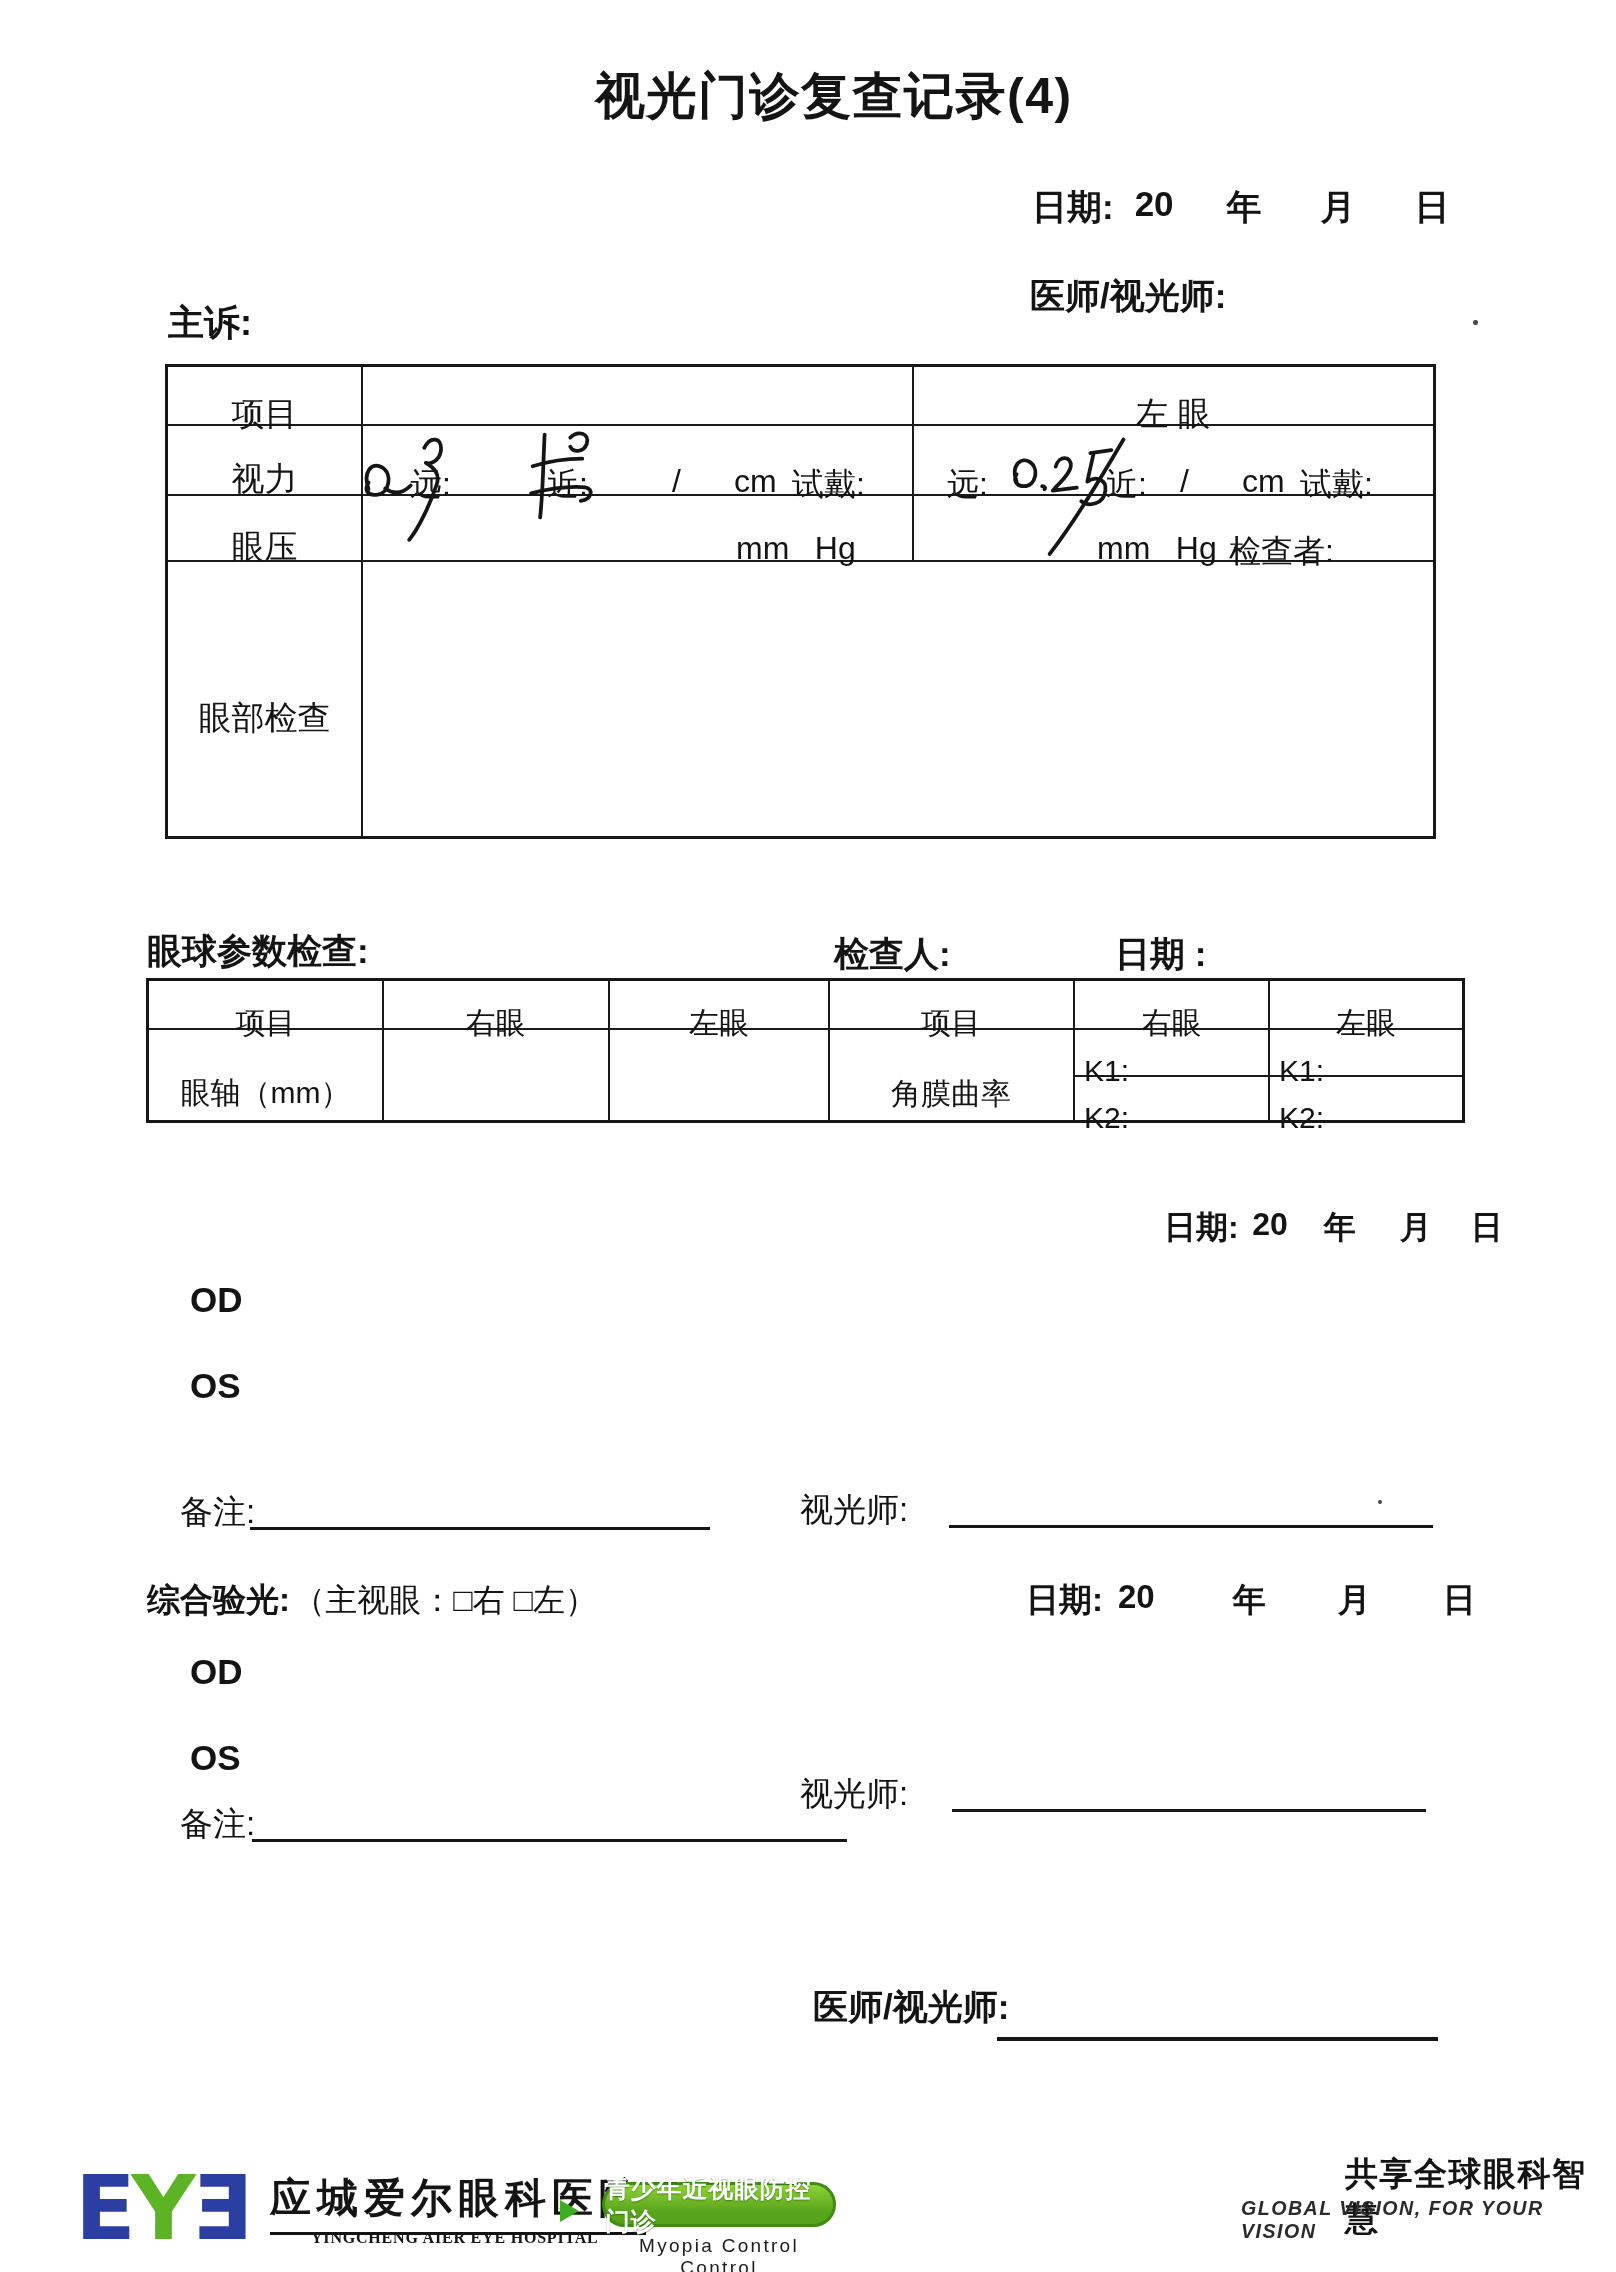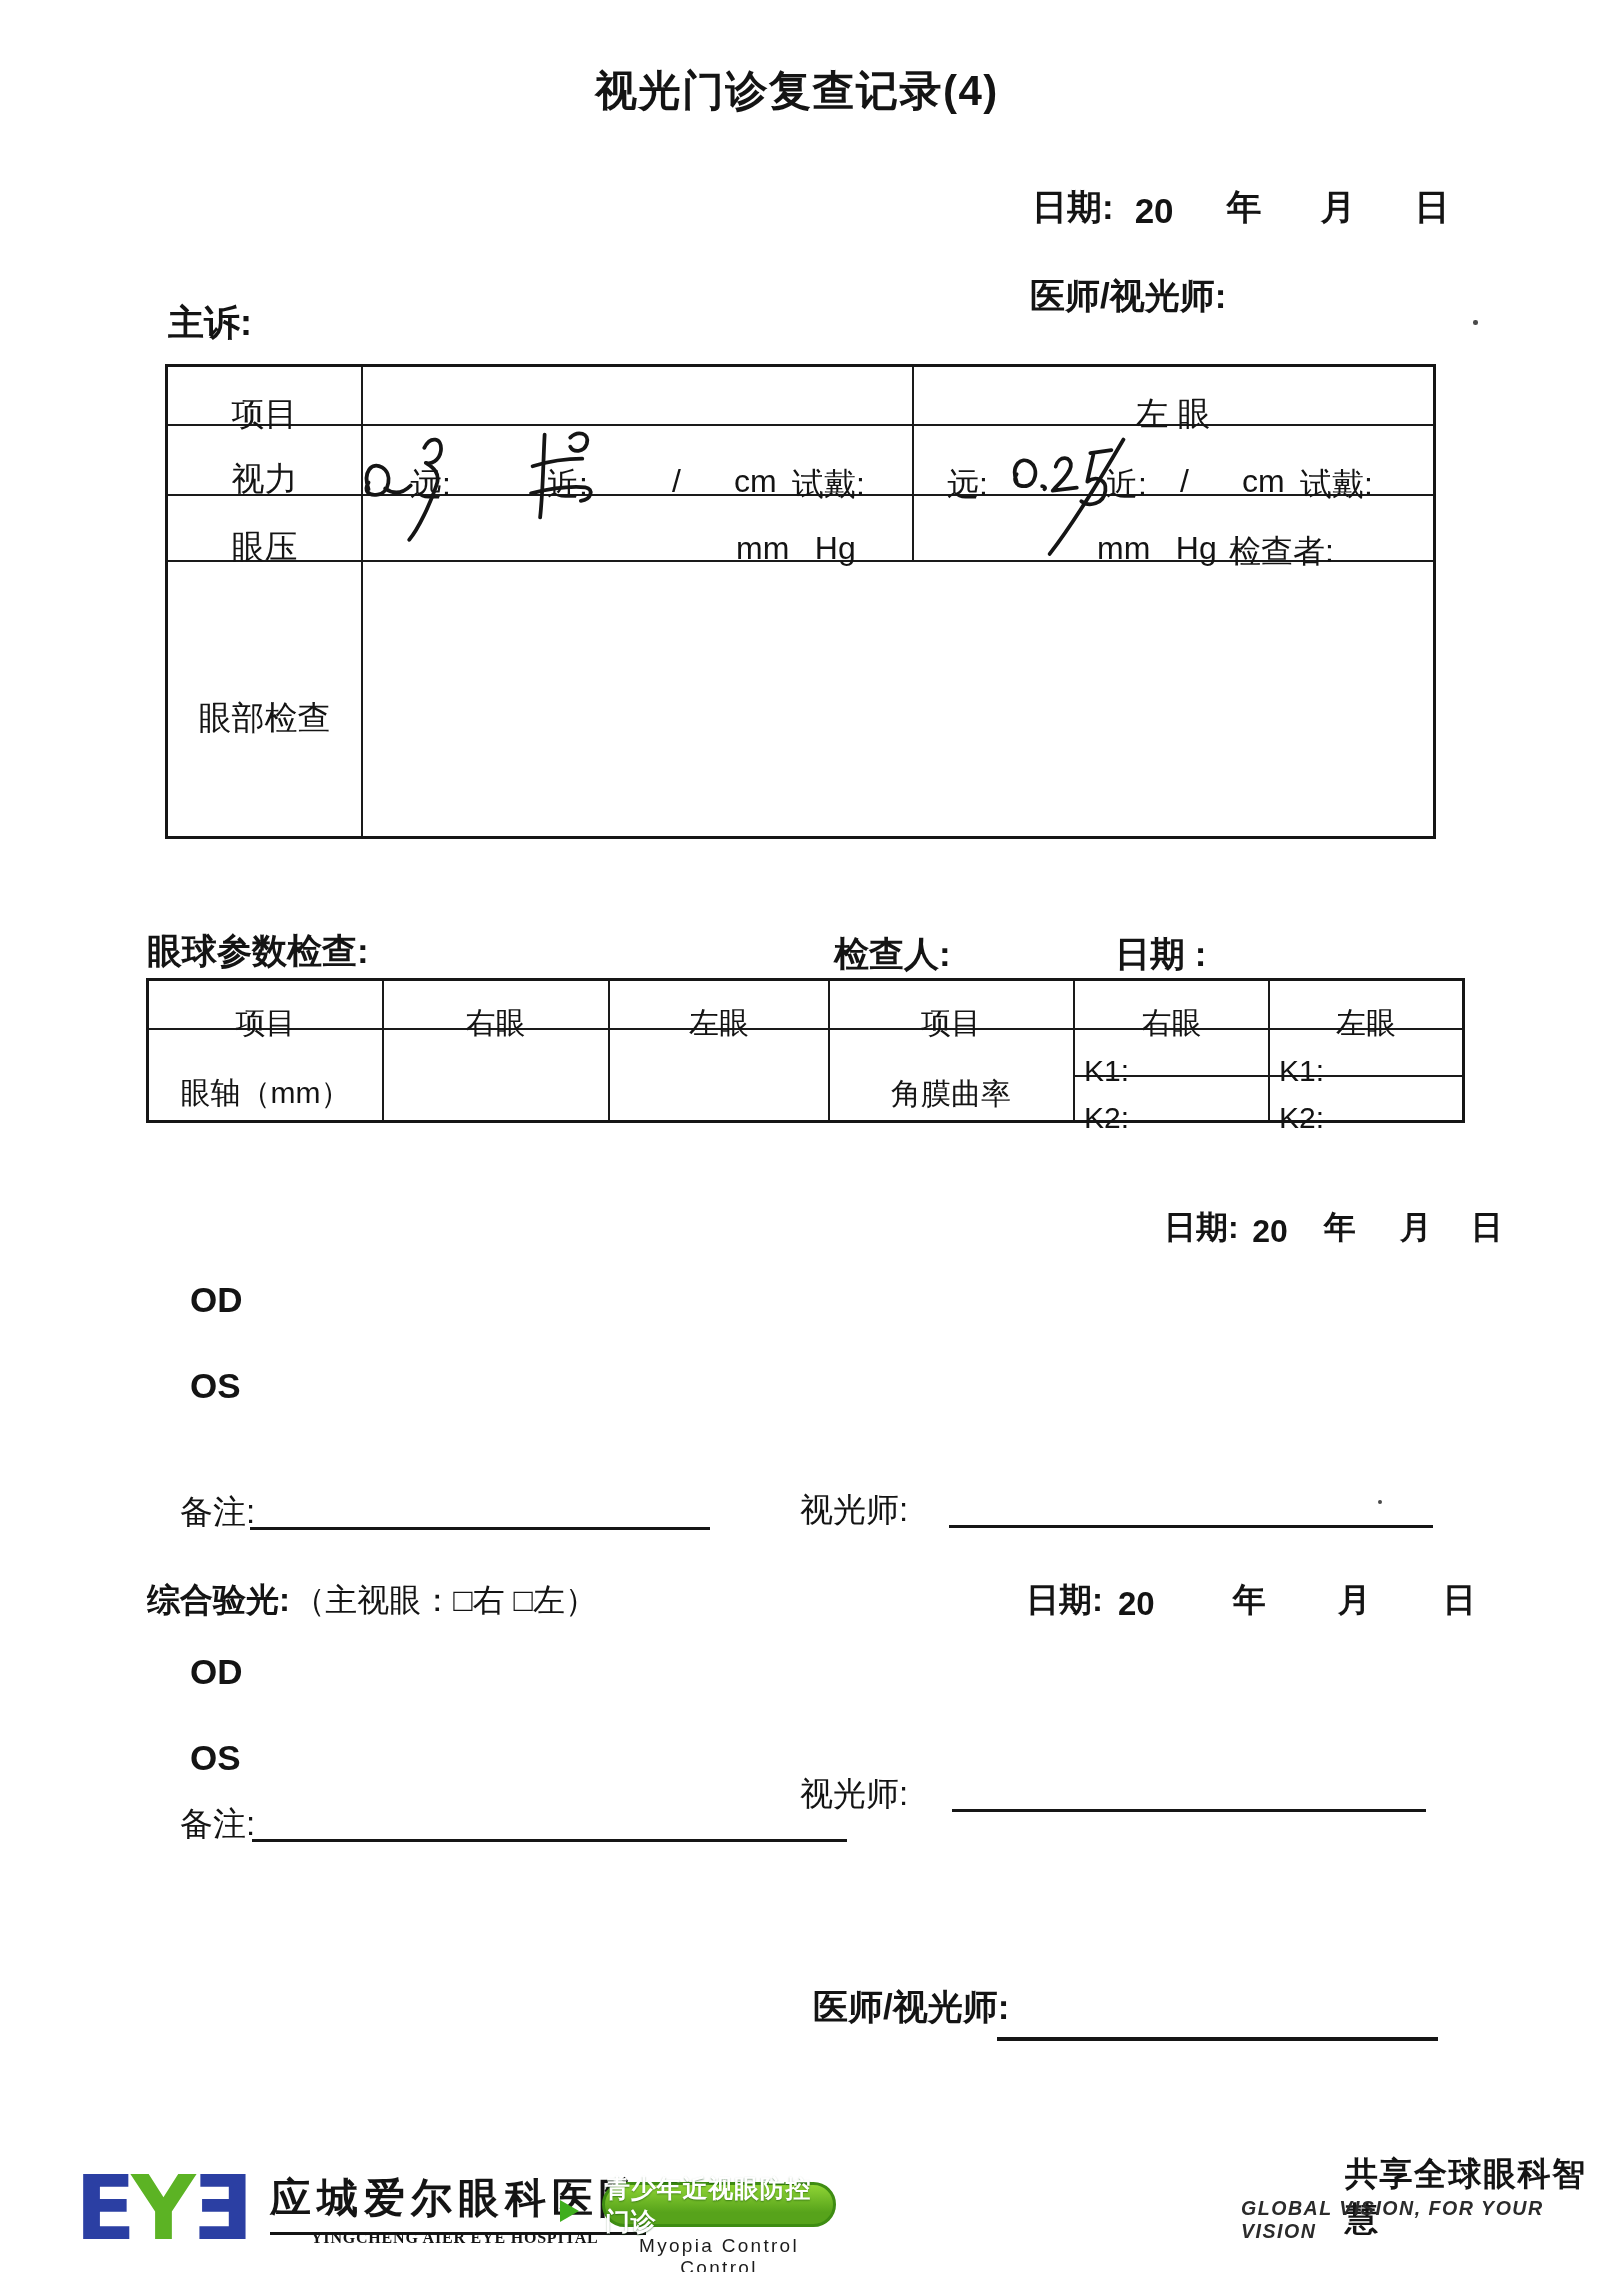--- a/index.html
+++ b/index.html
@@ -11,42 +11,42 @@
   .abs{position:absolute;}
   .b{font-weight:bold;}
   .center{display:flex;align-items:center;justify-content:center;text-align:center;}
   .line{position:absolute;background:#1a1a1a;}
   .uline{position:absolute;height:3px;background:#161616;}
   .tbl{position:absolute;border:3px solid #161616;box-sizing:border-box;}
   .cell{position:absolute;box-sizing:border-box;margin-top:19px;}
   .hand{position:absolute;}
   .hand path{fill:none;stroke:#151515;stroke-width:5;stroke-linecap:round;stroke-linejoin:round;}
   .dot{position:absolute;width:4.5px;height:4.5px;border-radius:50%;background:#4a4a4a;}
-  .datewrap{display:flex;align-items:flex-end;white-space:nowrap;}
+  .datewrap{display:flex;align-items:flex-start;white-space:nowrap;}
   .mmhg{word-spacing:16.6px;}
   
   .logoletter{font-family:"DejaVu Sans","Liberation Sans",sans-serif;font-weight:bold;font-size:89px;line-height:1;}
   .badge{
     position:absolute;display:flex;align-items:center;justify-content:center;
     background:linear-gradient(180deg,#8fd435 0%,#57a31b 70%);
     border:3px solid #3e8c12;border-radius:26px;color:#ffffff;
     font-size:25px;font-weight:bold;letter-spacing:0.8px;
     text-shadow:0 0.8px 1.5px rgba(0,60,0,.45);box-sizing:border-box;
   }
   .tri{
     position:absolute;width:0;height:0;
     border-left:19.6px solid #3fae1e;border-top:11.3px solid transparent;border-bottom:11.3px solid transparent;
   }
 </style>
 </head>
 <body>
 
 <div id="page">
 
-  <div class="abs b" style="left:595px;top:63px;font-size:42px;letter-spacing:1.5px;">视光门诊复查记录(4)</div>
+  <div class="abs b" style="left:595px;top:63px;font-size:50px;letter-spacing:1.5px;">视光门诊复查记录(4)</div>
 
   <div class="abs datewrap" style="left:1032px;top:184px;font-size:35px;font-weight:bold;">
     <span>日期:</span>
     <span style="margin-left:21px;">20</span>
     <span style="margin-left:53px;">年</span>
     <span style="margin-left:59px;">月</span>
     <span style="margin-left:59px;">日</span>
   </div>
   <div class="abs b" style="left:1030px;top:273px;font-size:35px;">医师/视光师:</div>
 

